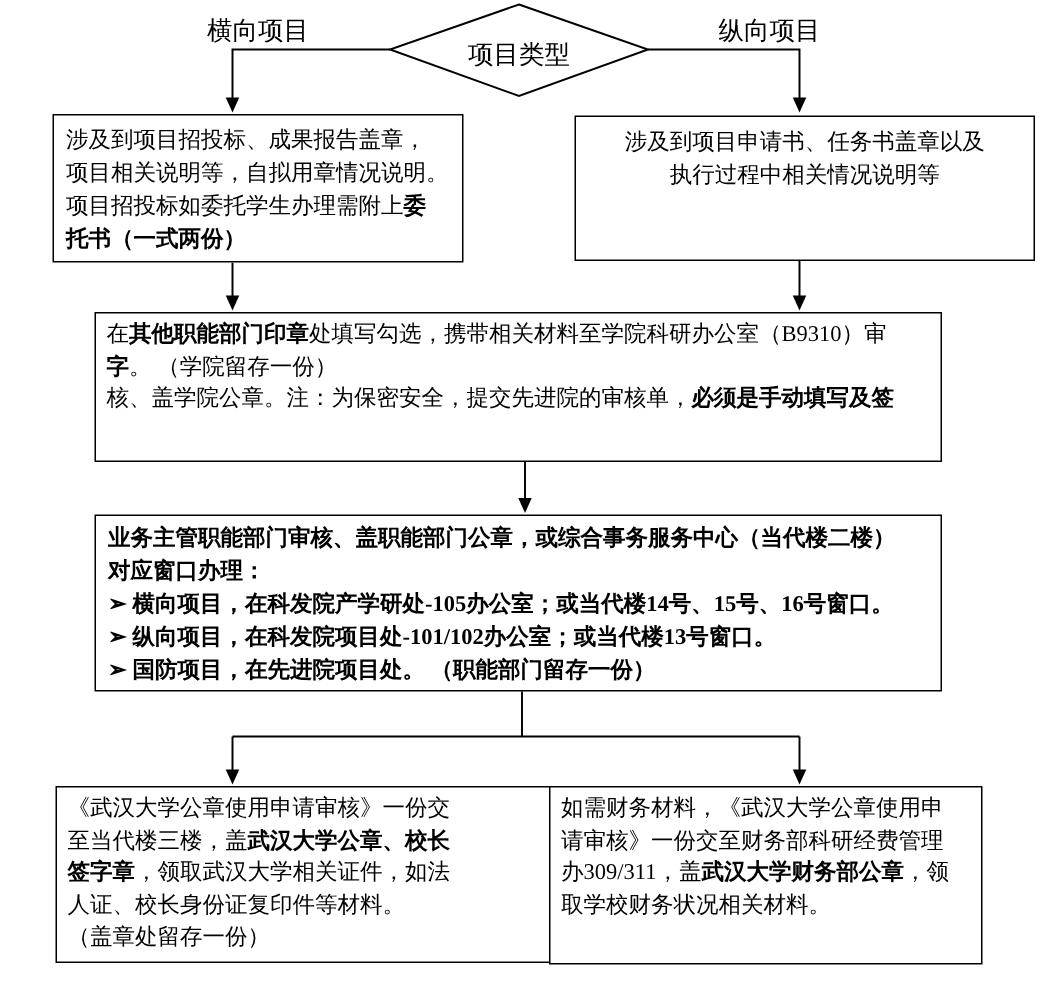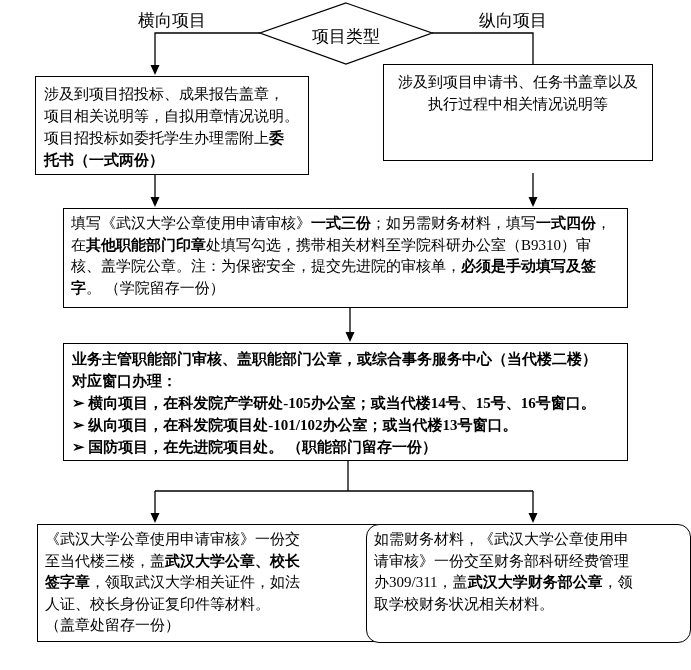--- a/index.html
+++ b/index.html
@@ -15,25 +15,25 @@
     font-size:15px;overflow:hidden;
   }
   .fbox .ln{white-space:nowrap;}
   .b{font-weight:700;}
   .lbl{
     position:absolute;font-size:17px;white-space:nowrap;
     background:transparent;
   }
   
   #box-left-top{left:35px;top:76px;width:274px;height:99px;padding:6px 8px;line-height:22px;}
-  #box-right-top{left:383px;top:64px;width:270px;height:97px;padding:6px 6px;line-height:22px;text-align:center;font-family:Liberation Serif, serif;}
+  #box-right-top{left:383px;top:77px;width:307px;height:97px;padding:6px 6px;line-height:22px;text-align:center;font-family:Liberation Serif, serif;}
   #box-fill{left:63px;top:208px;width:565px;height:100px;padding:4px 7px;line-height:21.5px;}
   #box-dept{left:63px;top:343px;width:565px;height:118px;padding:4px 8px;line-height:22px;font-weight:bold;}
   #box-seal{left:37px;top:524px;width:341px;height:118px;padding:4px 7px;line-height:21.6px;}
-  #box-finance{left:366px;top:524px;width:325px;height:119px;padding:4px 7px;line-height:21.6px;border-radius:13px;}
+  #box-finance{left:366px;top:524px;width:289px;height:119px;padding:4px 7px;line-height:21.6px;}
   #decision-label{left:286px;top:25px;width:120px;text-align:center;}
   #branch-left-label{left:138px;top:9px;}
   #branch-right-label{left:447px;top:9px;margin-left:32px;}
 </style>
 </head>
 <body>
 
 <svg id="lines-svg" viewBox="0 0 691 670" xmlns="http://www.w3.org/2000/svg">
   <g stroke="#000" stroke-width="1.3" fill="none">
     <polygon points="346,3 432,33 346,64 260,33" fill="#fff"></polygon>
@@ -68,24 +68,23 @@
     <div class="ln"><span>项目招投标如委托学生办理需附上</span><span class="b">委</span></div>
     <div class="ln"><span class="b">托书（一式两份）</span></div>
   </div>
 
 <div id="box-right-top" class="fbox">
     <div class="ln"><span>涉及到项目申请书、任务书盖章以及</span></div>
     <div class="ln"><span>执行过程中相关情况说明等</span></div>
   </div>
 
 <div id="box-fill" class="fbox">
-    <div class="ln"><span>填写《武汉大学公章使用申请审核》</span><span class="b">一式三份</span><span>；如另需财务材料，填写</span><span class="b">一式四份</span><span>，</span></div>
     <div class="ln"><span>在</span><span class="b">其他职能部门印章</span><span>处填写勾选，携带相关材料至学院科研办公室（B9310）审</span></div>
+    <div class="ln"><span class="b">字</span><span>。 （学院留存一份）</span></div>
     <div class="ln"><span>核、盖学院公章。注：为保密安全，提交先进院的审核单，</span><span class="b">必须是手动填写及签</span></div>
-    <div class="ln"><span class="b">字</span><span>。 （学院留存一份）</span></div>
   </div>
 
 <div id="box-dept" class="fbox">
     <div class="ln"><span>业务主管职能部门审核、盖职能部门公章，或综合事务服务中心（当代楼二楼）</span></div>
     <div class="ln"><span>对应窗口办理：</span></div>
     <div class="ln"><span>➢ 横向项目，在科发院产学研处-105办公室；或当代楼14号、15号、16号窗口。</span></div>
     <div class="ln"><span>➢ 纵向项目，在科发院项目处-101/102办公室；或当代楼13号窗口。</span></div>
     <div class="ln"><span>➢ 国防项目，在先进院项目处。 （职能部门留存一份）</span></div>
   </div>
 

